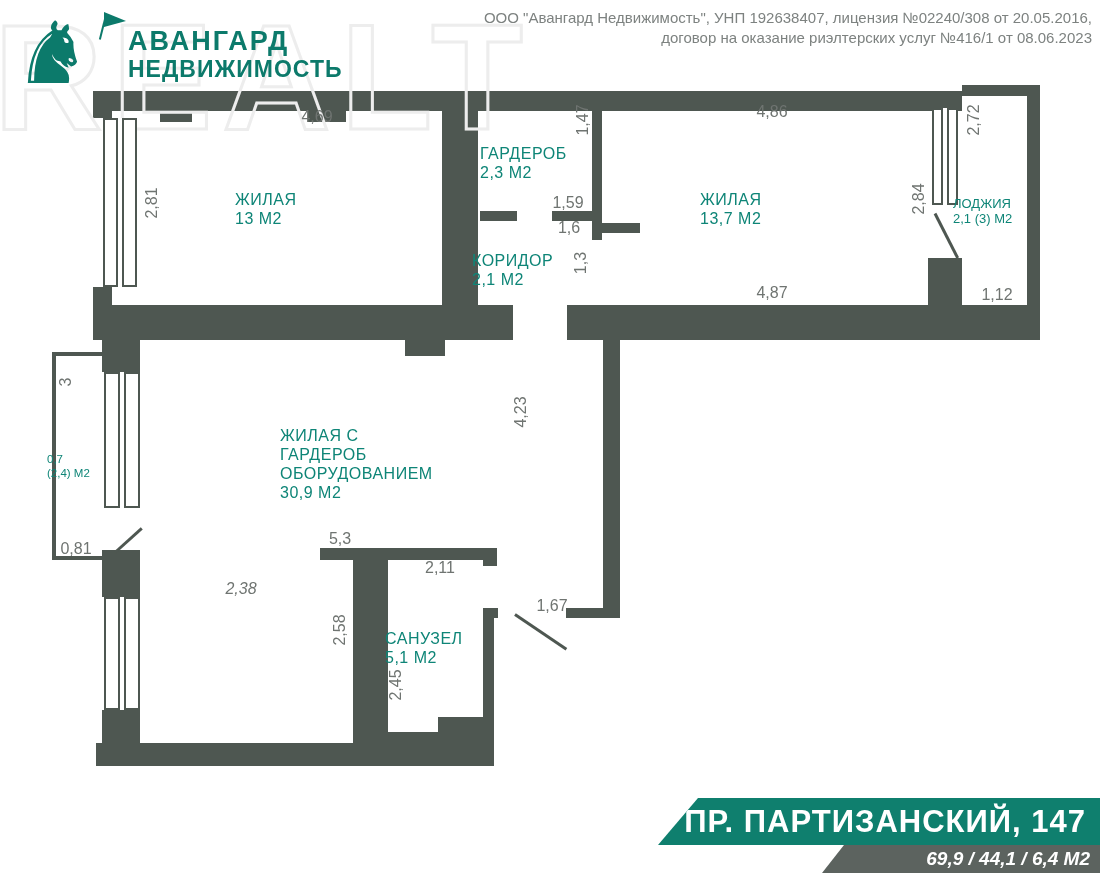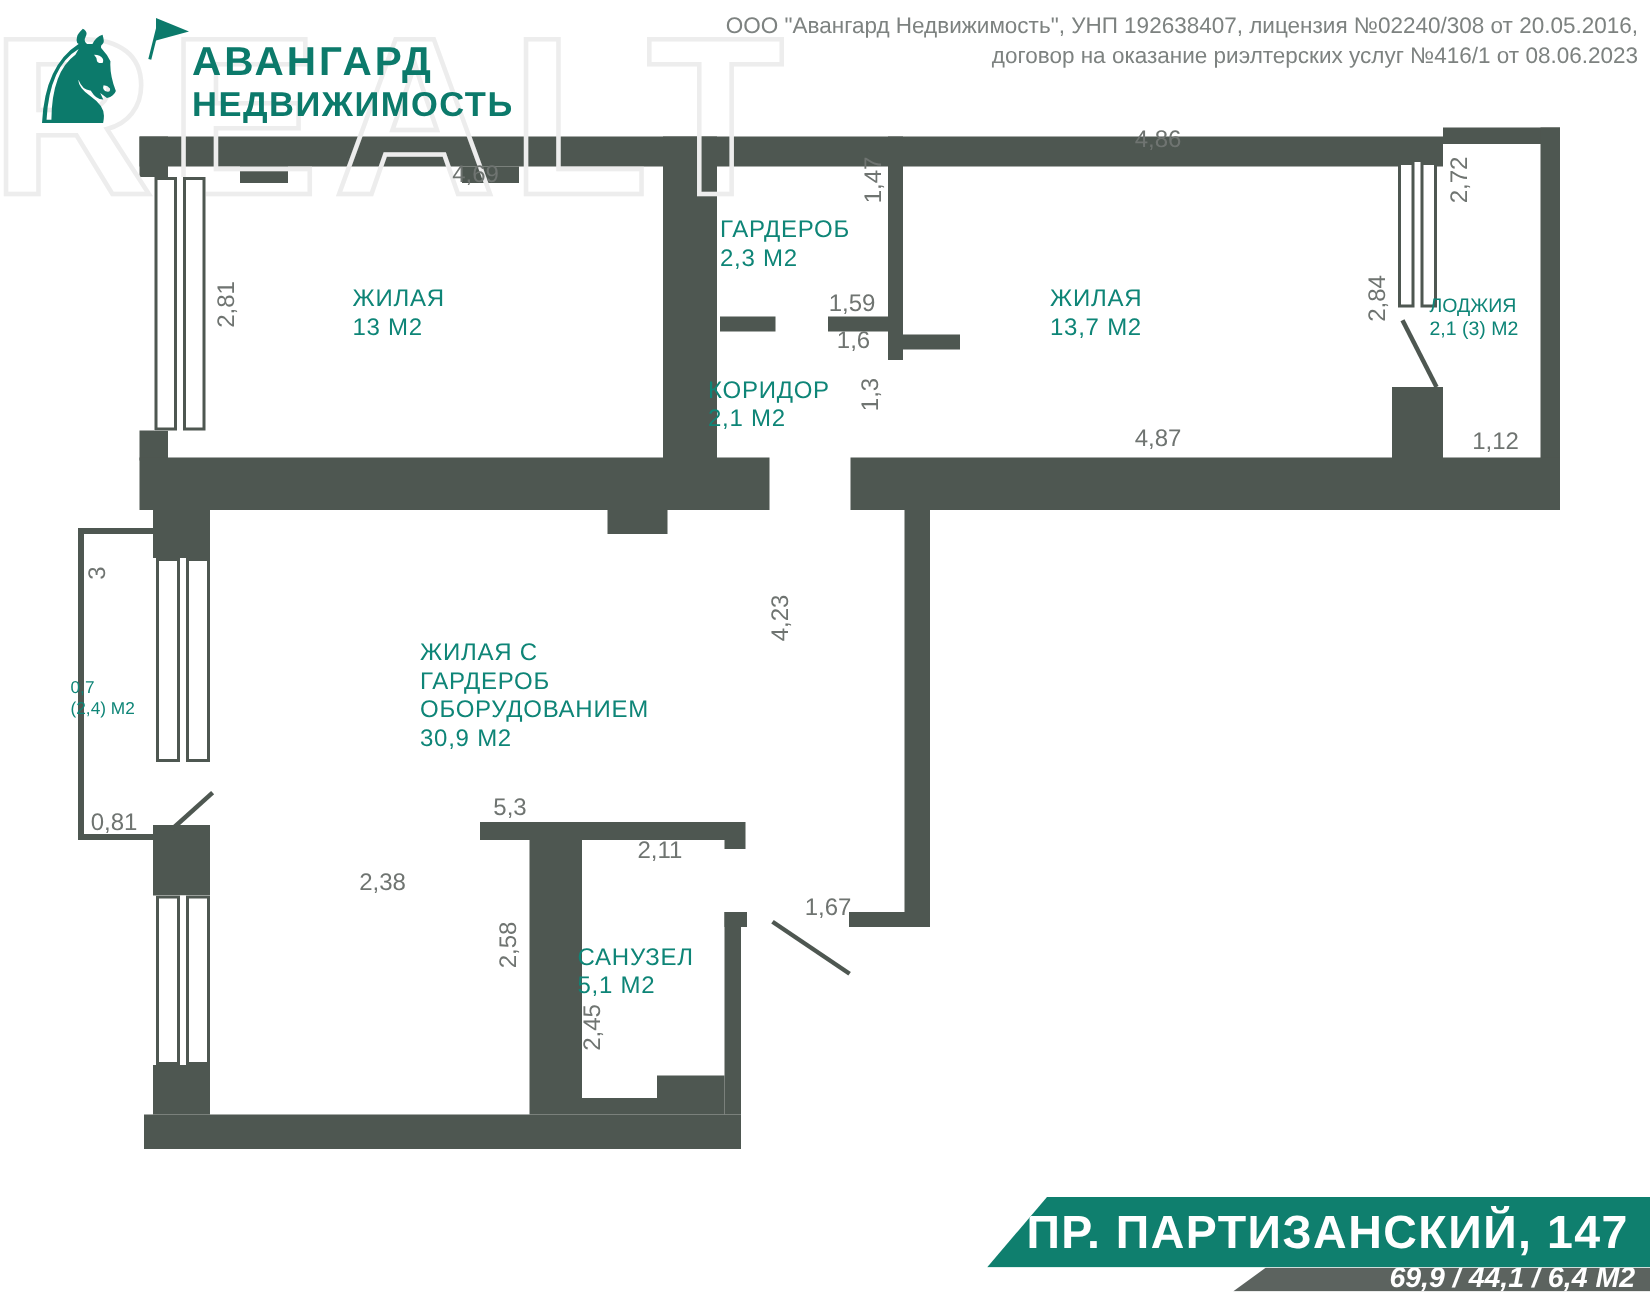--- a/index.html
+++ b/index.html
@@ -34,21 +34,21 @@
   .rl.small{font-size:13px;letter-spacing:0;}
   .rl.tiny{font-size:11.5px;letter-spacing:0;}
   .dim{position:absolute;width:80px;height:18px;color:#6f7471;font-size:16px;
        text-align:center;white-space:nowrap;z-index:4;}
   .dim.v{transform:rotate(-90deg);}
   
   .banner-address{position:absolute;left:658px;top:798px;width:442px;height:47px;
     background:#0f7f6e;clip-path:polygon(40px 0,100% 0,100% 100%,0 100%);
     display:flex;align-items:center;justify-content:flex-end;padding-right:14px;
     box-sizing:border-box;color:#fff;font-size:31px;font-weight:700;letter-spacing:1px;}
-  .banner-areas{position:absolute;left:822px;top:845px;width:278px;height:16px;
+  .banner-areas{position:absolute;left:822px;top:845px;width:278px;height:28px;
     background:#5c635f;clip-path:polygon(22px 0,100% 0,100% 100%,0 100%);
     display:flex;align-items:center;justify-content:flex-end;padding-right:10px;
     box-sizing:border-box;color:#fff;font-size:19px;font-weight:700;font-style:italic;}
 </style>
 </head>
 <body>
 
 <div class="page">
 
   <div class="watermark">REALT</div>
@@ -149,32 +149,32 @@
       <span>5,1 М2</span>
   </div>
   <div class="rl tiny" style="left:47px;top:453px;width:62px;">
     <span>0,7</span>
       <span>(2,4) М2</span>
   </div>
 
   <div class="dim" style="left:277px;top:108px;">4,69</div>
   <div class="dim v" style="left:112px;top:194px;">2,81</div>
   <div class="dim v" style="left:543px;top:111px;">1,47</div>
-  <div class="dim" style="left:732px;top:85px;">4,86</div>
+  <div class="dim" style="left:732px;top:103px;">4,86</div>
   <div class="dim v" style="left:934px;top:111px;">2,72</div>
   <div class="dim v" style="left:879px;top:190px;">2,84</div>
   <div class="dim" style="left:528px;top:194px;">1,59</div>
   <div class="dim" style="left:529px;top:219px;">1,6</div>
   <div class="dim v" style="left:541px;top:254px;">1,3</div>
   <div class="dim" style="left:732px;top:284px;">4,87</div>
   <div class="dim" style="left:957px;top:286px;">1,12</div>
   <div class="dim v" style="left:481px;top:403px;">4,23</div>
   <div class="dim v" style="left:26px;top:373px;">3</div>
   <div class="dim" style="left:36px;top:540px;">0,81</div>
-  <div class="dim" style="left:215px;top:580px;">2,38</div>
+  <div class="dim" style="left:201px;top:580px;font-style:italic;">2,38</div>
   <div class="dim" style="left:300px;top:530px;">5,3</div>
   <div class="dim" style="left:400px;top:559px;">2,11</div>
   <div class="dim v" style="left:300px;top:621px;">2,58</div>
   <div class="dim v" style="left:356px;top:676px;">2,45</div>
   <div class="dim" style="left:512px;top:597px;">1,67</div>
 
   <div class="banner-address">ПР. ПАРТИЗАНСКИЙ, 147</div>
   <div class="banner-areas">69,9 / 44,1 / 6,4 М2</div>
 
 </div>

